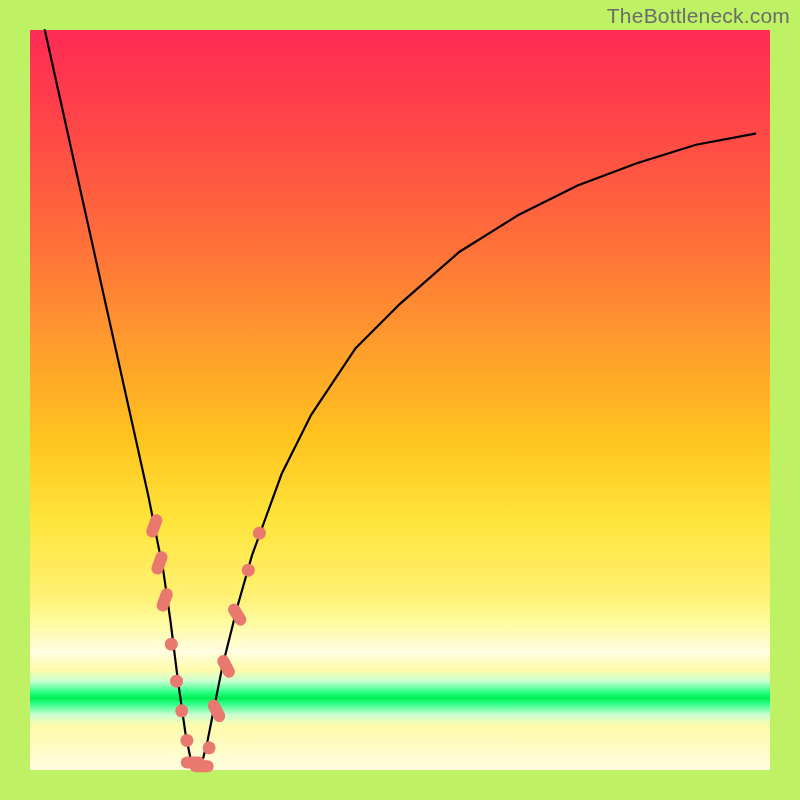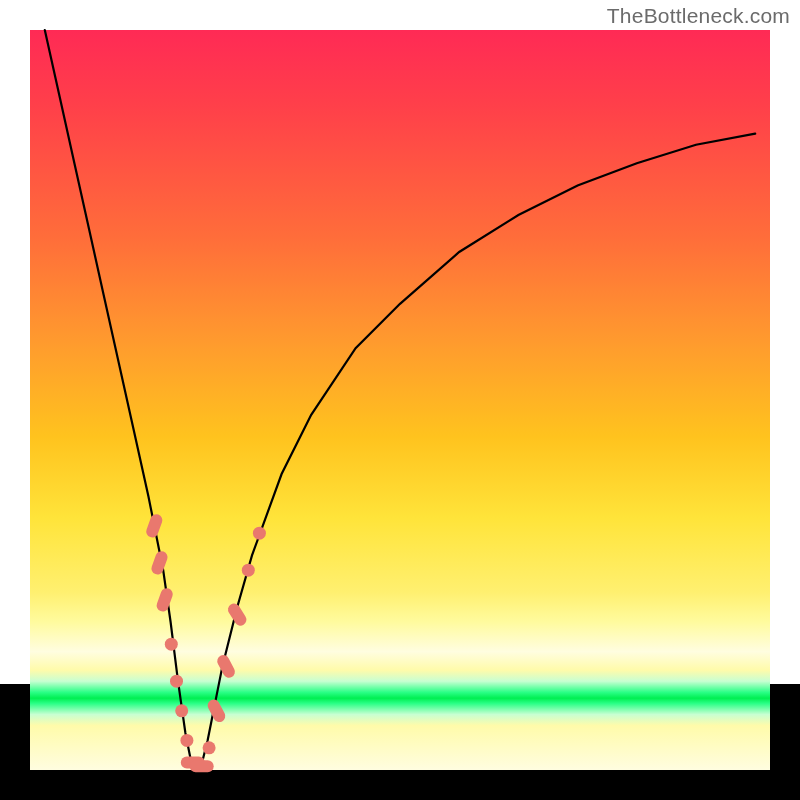--- a/index.html
+++ b/index.html
@@ -9,22 +9,22 @@
     height: 800px;
     overflow: hidden;
     background: #000;
     font-family: Arial, Helvetica, sans-serif;
   }
   .frame {
     position: absolute;
     left: 0;
     top: 0;
     width: 800px;
-    height: 684px;
-    background: #ffffff;
+    height: 800px;
+    background: #bef264;
   }
   .plot-area {
     position: absolute;
     left: 30px;
     top: 30px;
     width: 740px;
     height: 740px;
     
     background: linear-gradient(
       to bottom,

